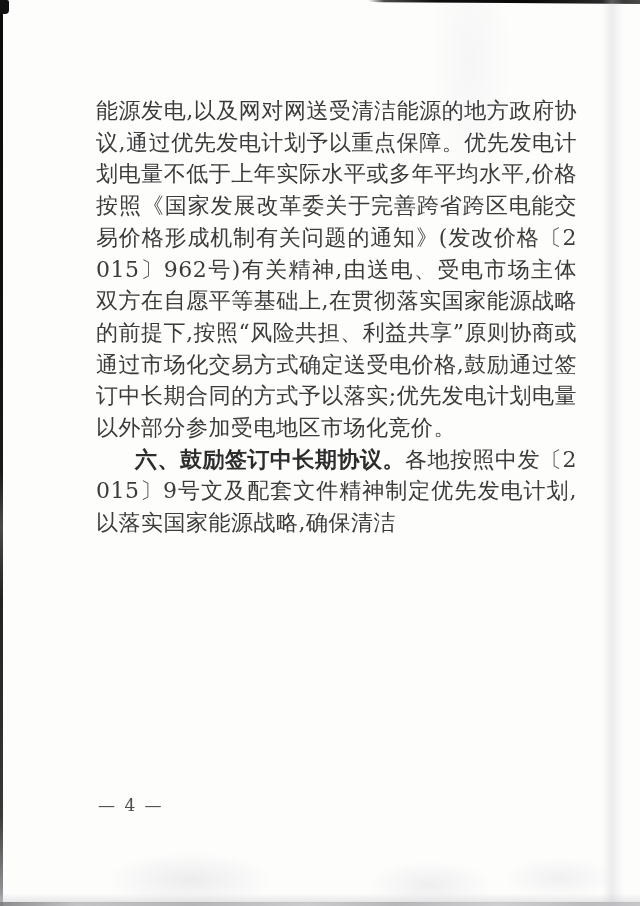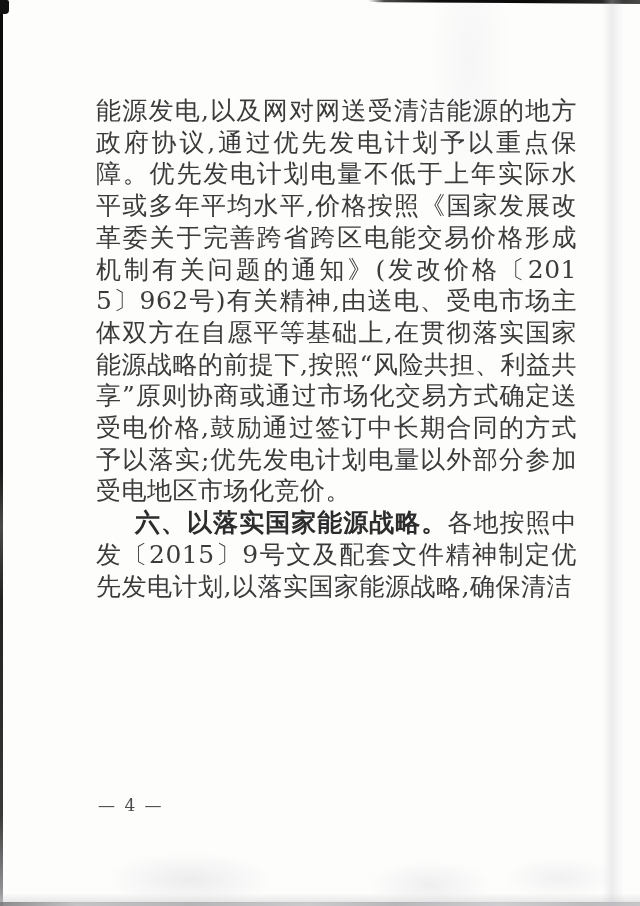--- a/index.html
+++ b/index.html
@@ -57,21 +57,21 @@
     background: linear-gradient(90deg, rgba(195,195,200,0) 0%, rgba(198,198,204,0.30) 45%, rgba(195,195,200,0) 100%);
   }
 
   
   .text-block {
     position: absolute;
     left: 96px; top: 95px; width: 481px;
   }
   .para {
     margin: 0; padding: 0;
-    font-size: 25px;
+    font-size: 22px;
     line-height: 31.7px;
     color: #3b3b3b;
     text-align: justify;
     text-justify: inter-ideograph;
     letter-spacing: 0.5px;
     text-indent: 39px;
     word-break: break-all;
   }
   .para.flush { text-indent: 0; }
   .lead {
@@ -96,18 +96,18 @@
 
   <div class="edge-left"></div>
   <div class="corner-mark-topleft"></div>
   <div class="edge-top-right"></div>
   <div class="right-band"></div>
   <div class="bottom-shadow"></div>
   <div class="edge-bottom"></div>
 
   <div class="text-block">
     <p class="para flush"><span>能源发电,以及网对网送受清洁能源的地方政府协议,通过优先发电计划予以重点保障。优先发电计划电量不低于上年实际水平或多年平均水平,价格按照《国家发展改革委关于完善跨省跨区电能交易价格形成机制有关问题的通知》(发改价格〔2015〕962号)有关精神,由送电、受电市场主体双方在自愿平等基础上,在贯彻落实国家能源战略的前提下,按照“风险共担、利益共享”原则协商或通过市场化交易方式确定送受电价格,鼓励通过签订中长期合同的方式予以落实;优先发电计划电量以外部分参加受电地区市场化竞价。</span></p>
-    <p class="para"><span class="lead">六、以落实国家能源战略。</span><span>各地按照中发〔2015〕9号文及配套文件精神制定优先发电计划,以落实国家能源战略,确保清洁</span></p>
+    <p class="para"><span class="lead">六、鼓励签订中长期协议。</span><span>各地按照中发〔2015〕9号文及配套文件精神制定优先发电计划,以落实国家能源战略,确保清洁</span></p>
   </div>
 
   <div class="page-number">— 4 —</div>
 
 </div>
 
 </body></html>

